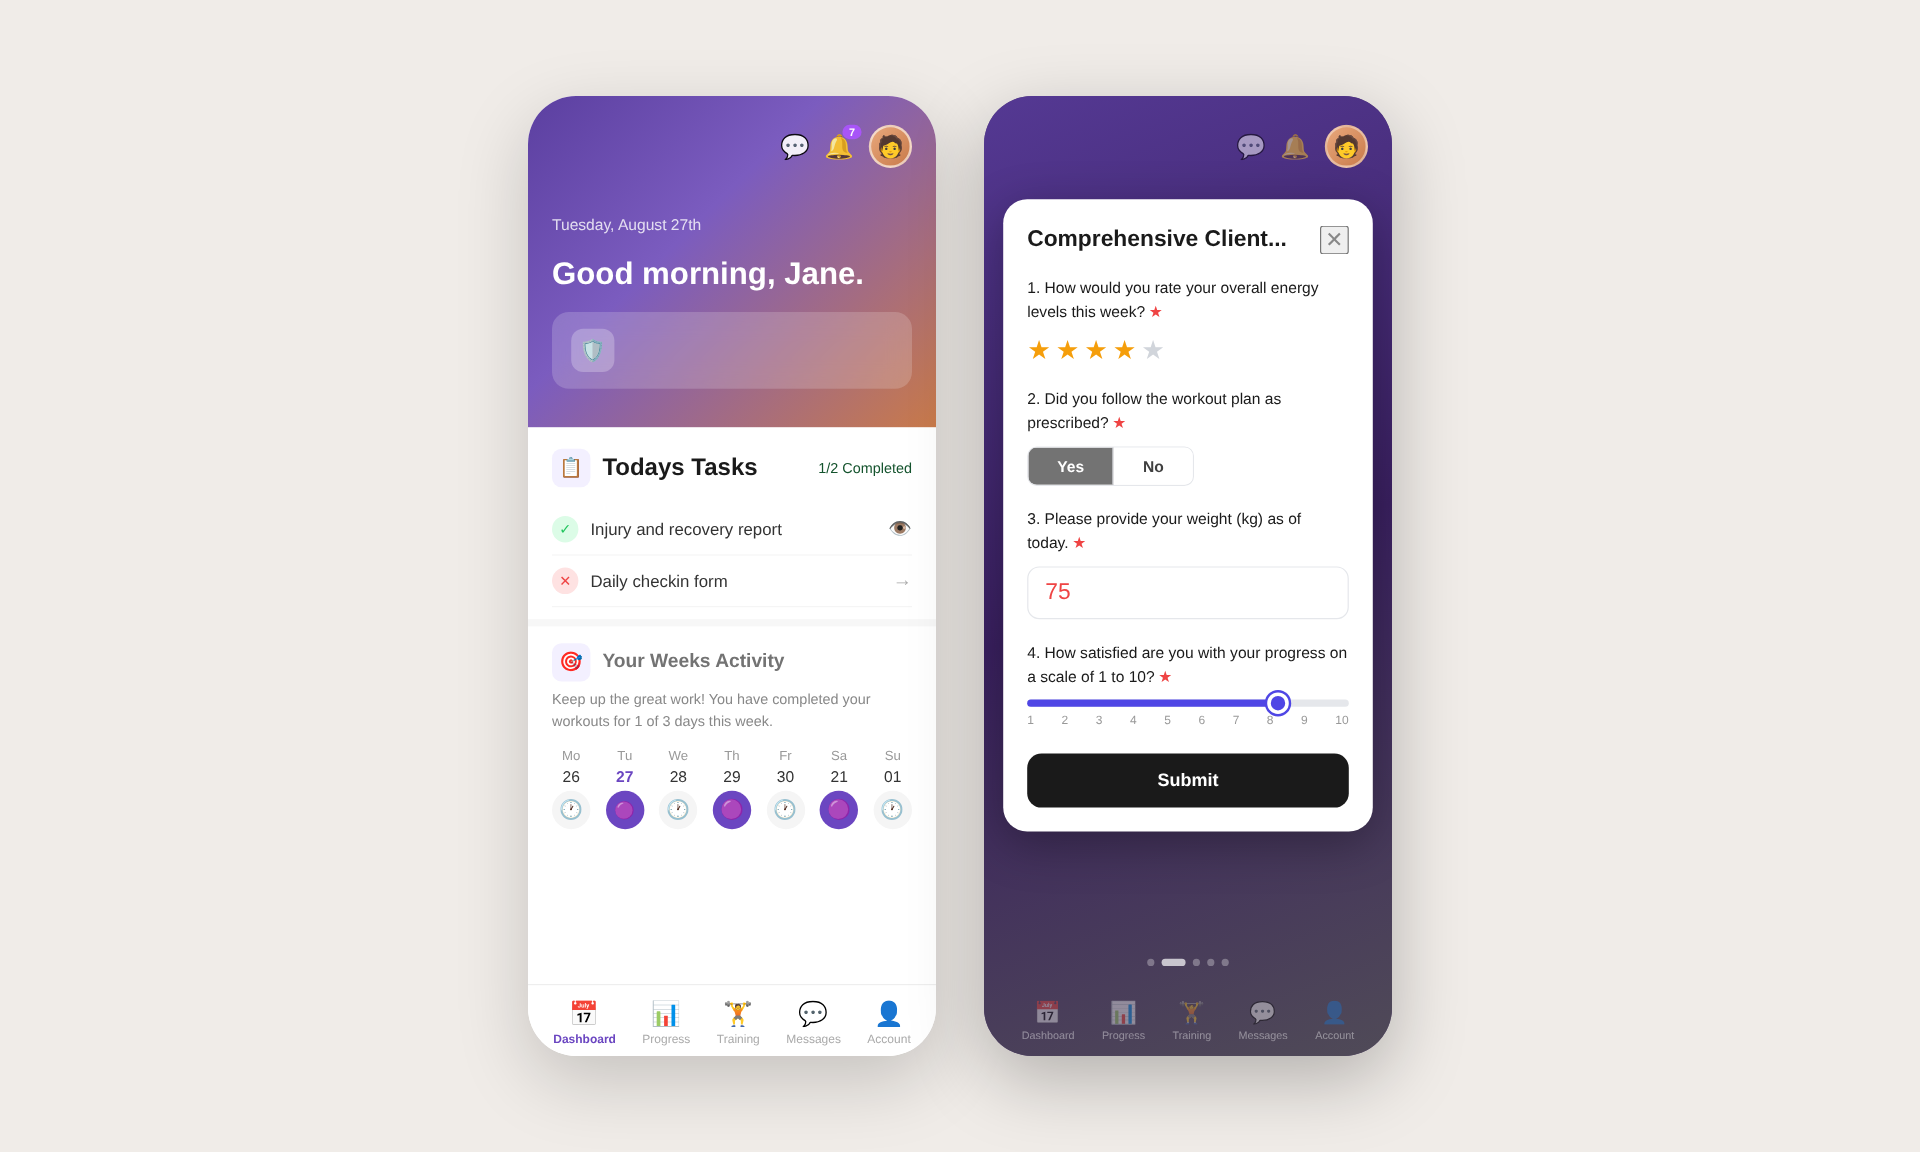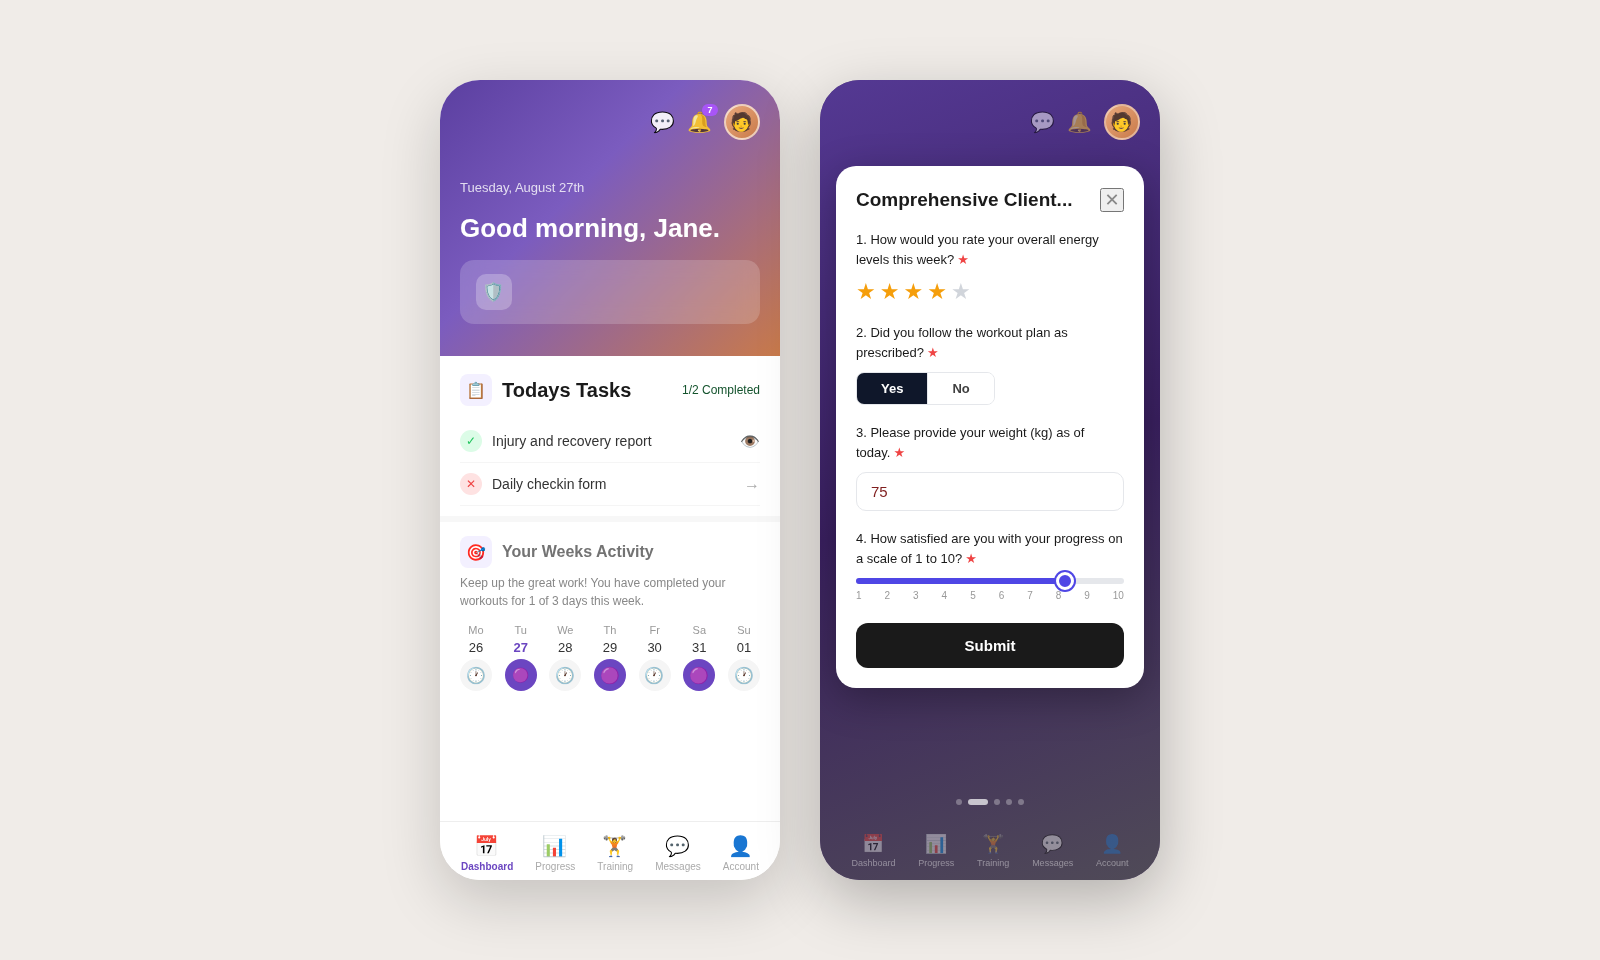--- a/index.html
+++ b/index.html
@@ -400,33 +400,33 @@
     .yn-btn {
       padding: 8px 24px;
       font-size: 13px;
       font-weight: 600;
       cursor: pointer;
       border: none;
       background: #fff;
       color: #404040;
     }
     .yn-btn.active {
-      background: #0f172a;
+      background: #737373;
       color: #fff;
     }
     .yn-btn:first-child {
       border-right: 1px solid #e5e7eb;
     }
     
     .weight-input {
       border: 1px solid #e5e7eb;
       border-radius: 10px;
       padding: 10px 14px;
-      font-size: 15px;
-      color: #7f1d1d;
+      font-size: 19px;
+      color: #ef4444;
       width: 100%;
       outline: none;
     }
     
     .slider-container {
       width: 100%;
     }
     .slider-track {
       position: relative;
       height: 6px;
@@ -605,21 +605,21 @@
           </div>
 
           <div class="cal-day">
             <span class="cal-day-label">Fr</span>
             <span class="cal-day-num">30</span>
             <div class="cal-icon">🕐</div>
           </div>
 
           <div class="cal-day">
             <span class="cal-day-label">Sa</span>
-            <span class="cal-day-num">31</span>
+            <span class="cal-day-num">21</span>
             <div class="cal-icon purple-bg" style="color:#fff;">🟣</div>
           </div>
 
           <div class="cal-day">
             <span class="cal-day-label">Su</span>
             <span class="cal-day-num">01</span>
             <div class="cal-icon">🕐</div>
           </div>
         </div>
       </div>

